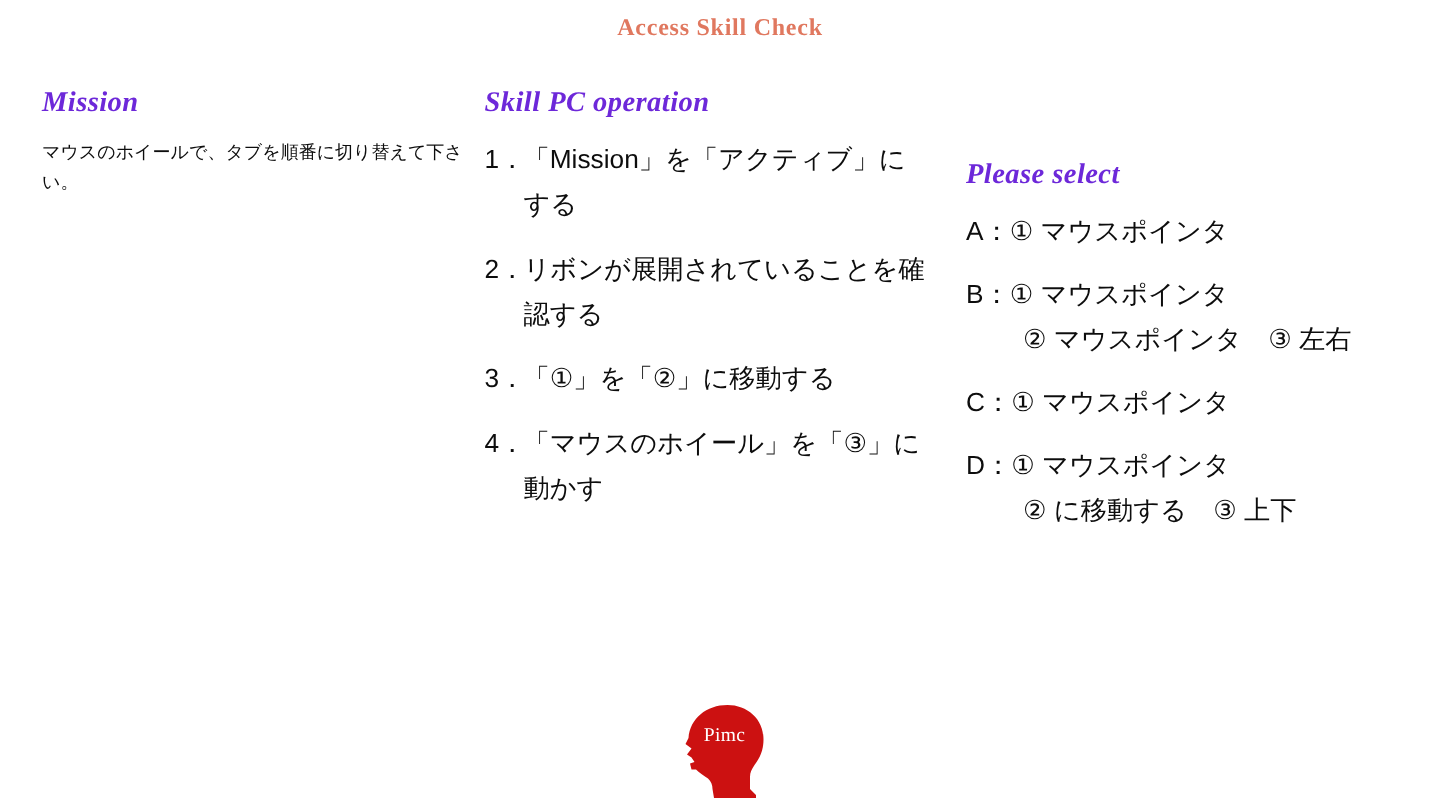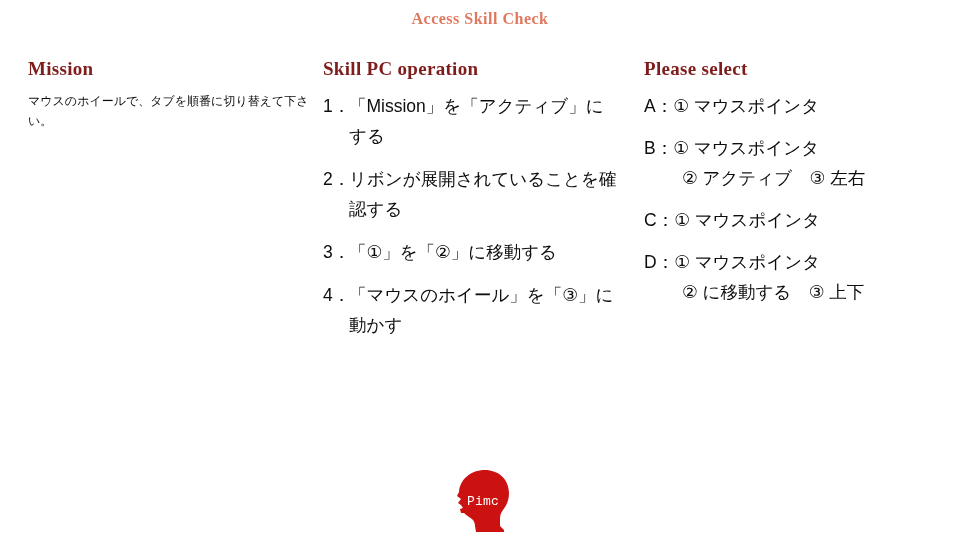--- a/index.html
+++ b/index.html
@@ -41,30 +41,31 @@
     width: 960px;
     display: flex;
     align-items: flex-start;
   }
 
   .col {
     box-sizing: border-box;
   }
   .col-mission   { width: 318px; padding-left: 28px; }
   .col-operation { width: 320px; padding-left: 5px;  }
-  .col-select    { width: 322px; padding-left: 6px;  }
+  .col-select    { width: 322px; padding-left: 6px; margin-top: 48px;  }
 
   .col-heading {
     font-family: "Liberation Serif", "DejaVu Serif", serif;
     font-weight: bold;
     font-size: 19px;
-    color: #7f1d1d;
+    color: #6d28d9;
     margin: 0 0 10px 0;
     line-height: 1.2;
     letter-spacing: 0.3px;
+    font-style: italic;
   }
 
   .mission-body {
     font-size: 12px;
     line-height: 1.72;
     color: #0d0d0d;
     max-width: 282px;
   }
 
   .op-list {
@@ -127,24 +128,24 @@
     height: 66px;
   }
   .logo svg {
     display: block;
     width: 62px;
     height: 66px;
   }
   .logo-word {
     position: absolute;
     left: 0;
-    top: 26px;
+    top: 14px;
     width: 62px;
     text-align: center;
-    font-family: Liberation Mono, monospace;
+    font-family: Liberation Serif, serif;
     font-size: 13px;
     color: #ffffff;
     letter-spacing: 0.2px;
     pointer-events: none;
   }
 </style>
 </head>
 <body>
 
 <div class="slide">
@@ -187,21 +188,21 @@
           <div class="sel-line1">
             <span class="sel-key">A：</span>
             <span class="sel-opt1">① マウスポインタ</span>
           </div>
         </li>
         <li class="sel-item">
           <div class="sel-line1">
             <span class="sel-key">B：</span>
             <span class="sel-opt1">① マウスポインタ</span>
           </div>
-          <div class="sel-line2">② アクティブ　③ 左右</div>
+          <div class="sel-line2">② マウスポインタ　③ 左右</div>
         </li>
         <li class="sel-item">
           <div class="sel-line1">
             <span class="sel-key">C：</span>
             <span class="sel-opt1">① マウスポインタ</span>
           </div>
         </li>
         <li class="sel-item">
           <div class="sel-line1">
             <span class="sel-key">D：</span>

